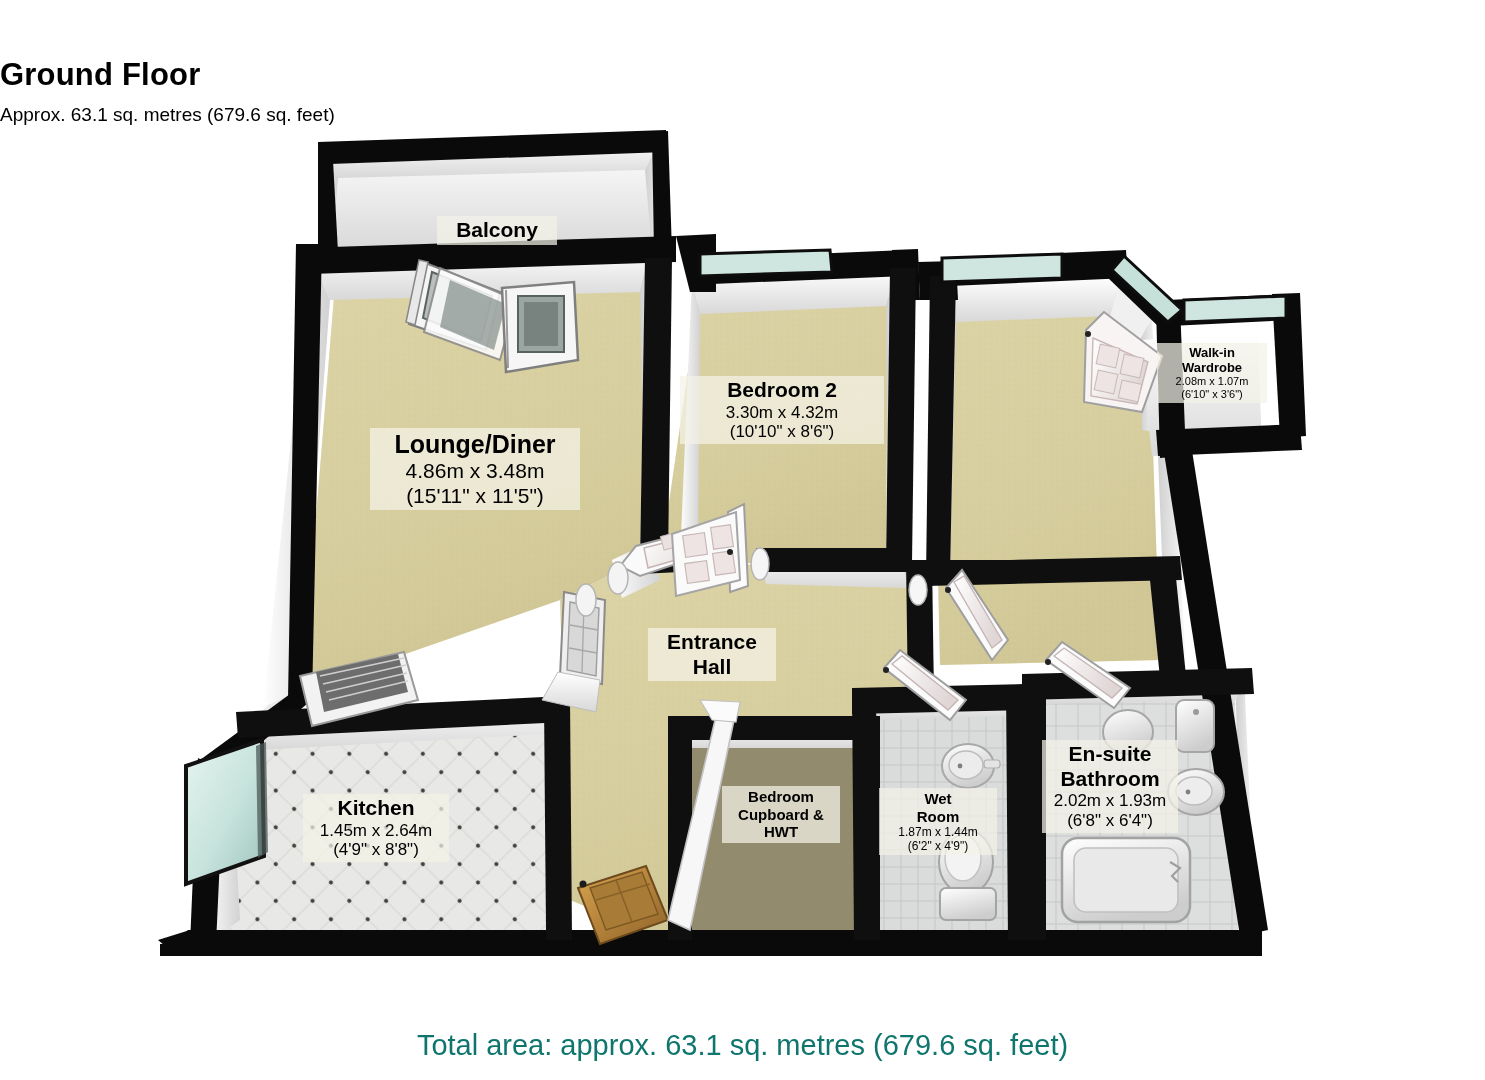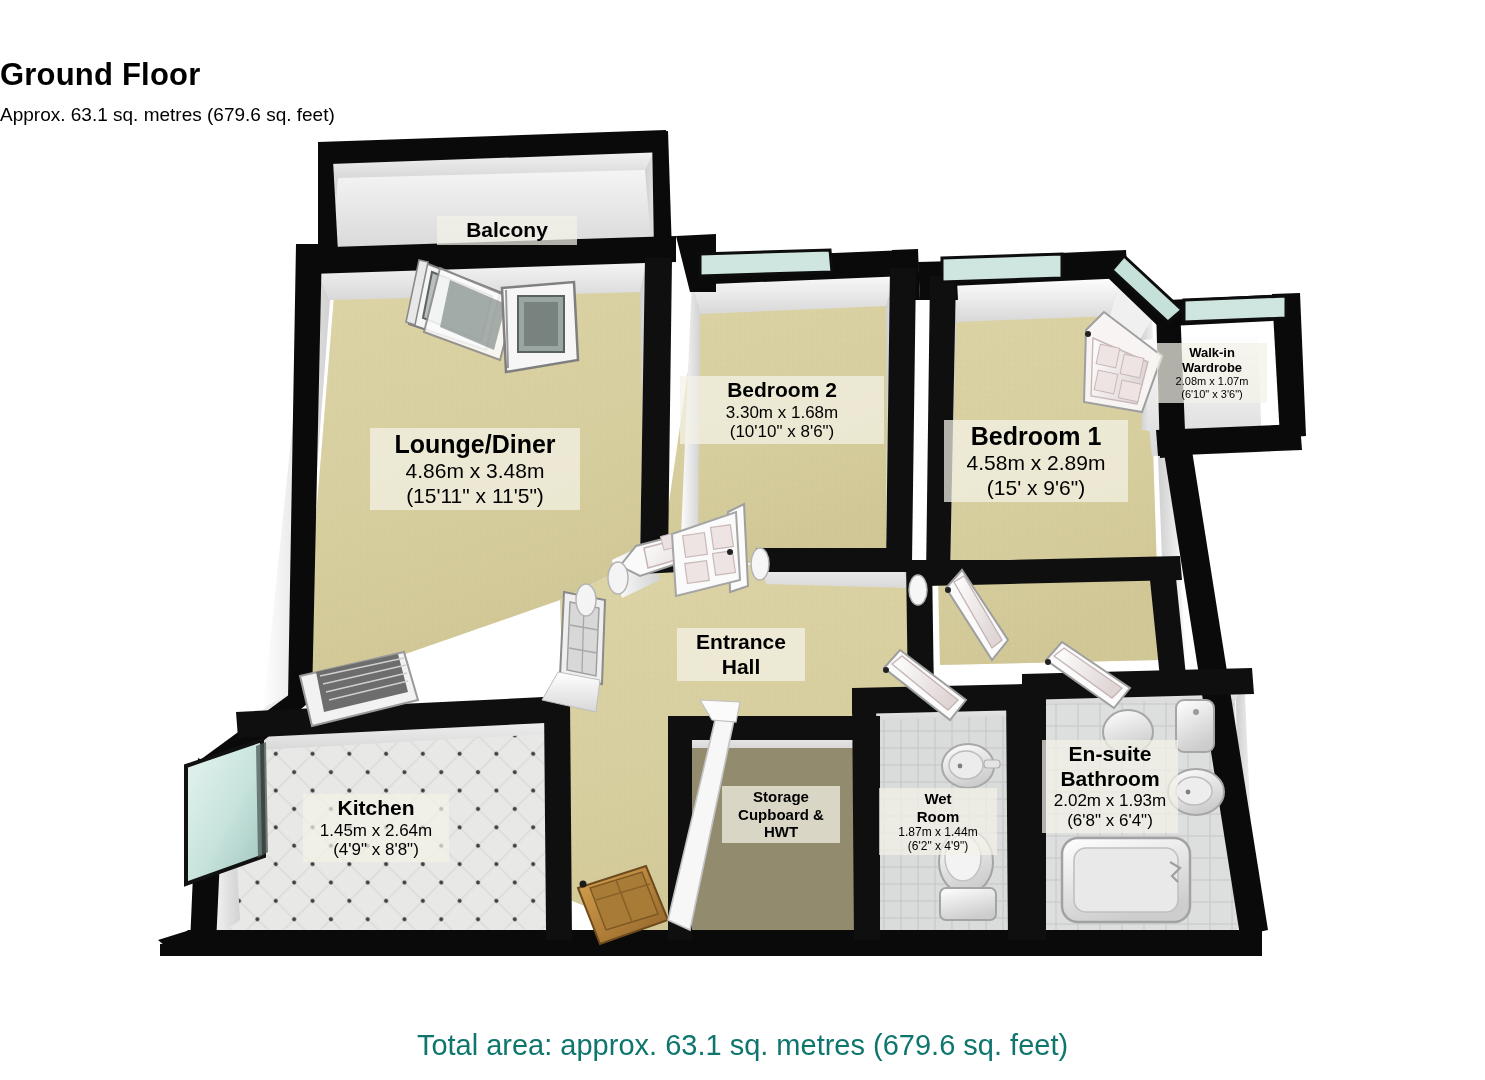--- a/index.html
+++ b/index.html
@@ -468,62 +468,57 @@
       <circle cx="1188" cy="792" r="2.4" fill="#808080"></circle>
     </g>
 
     <g>
       <ellipse cx="1128" cy="732" rx="25" ry="22" fill="url(#whiteFix)" stroke="#a6a6a6" stroke-width="2"></ellipse>
       <rect x="1176" y="700" width="38" height="52" rx="8" fill="url(#whiteFix)" stroke="#a6a6a6" stroke-width="2"></rect>
       <circle cx="1196" cy="712" r="3" fill="#9a9a9a"></circle>
     </g>
   </svg>
 
-  <div class="room-label lbl-plain" style="left:437px; top:216px; width:140px;">
+  <div class="room-label lbl-plain" style="left:437px; top:216px; width:120px;">
     <span class="rl-name">Balcony</span>
   </div>
 
   <div class="room-label lbl-big" style="left:370px; top:428px; width:210px;">
     <span class="rl-name">Lounge/Diner</span>
     <span class="rl-dim">4.86m x 3.48m</span>
     <span class="rl-dimft">(15'11" x 11'5")</span>
   </div>
 
   <div class="room-label lbl-med" style="left:680px; top:376px; width:204px;">
     <span class="rl-name">Bedroom 2</span>
-    <span class="rl-dim">3.30m x 1.68m</span>
+    <span class="rl-dim">3.30m x 4.32m</span>
     <span class="rl-dimft">(10'10" x 8'6")</span>
   </div>
 
-  <div class="room-label lbl-big" style="left:944px; top:420px; width:184px;">
-    <span class="rl-name">Bedroom 1</span>
-    <span class="rl-dim">4.58m x 2.89m</span>
-    <span class="rl-dimft">(15' x 9'6")</span>
-  </div>
 
   <div class="room-label lbl-xs" style="left:1157px; top:343px; width:110px;">
     <span class="rl-name">Walk-in</span>
     <span class="rl-name">Wardrobe</span>
     <span class="rl-dim">2.08m x 1.07m</span>
     <span class="rl-dimft">(6'10" x 3'6")</span>
   </div>
 
-  <div class="room-label lbl-plain" style="left:648px; top:628px; width:128px;margin-left:29px;">
+  <div class="room-label lbl-plain" style="left:648px; top:628px; width:128px;">
     <span class="rl-name">Entrance</span>
     <span class="rl-name">Hall</span>
   </div>
 
   <div class="room-label lbl-med" style="left:303px; top:794px; width:146px;">
     <span class="rl-name">Kitchen</span>
     <span class="rl-dim">1.45m x 2.64m</span>
     <span class="rl-dimft">(4'9" x 8'8")</span>
   </div>
 
   <div class="room-label lbl-sm" style="left:722px; top:786px; width:118px;">
-    <span class="rl-name">Storage</span>
+    <span class="rl-name">Bedroom</span>
     <span class="rl-name">Cupboard &amp;</span>
     <span class="rl-name">HWT</span>
   </div>
 
   <div class="room-label lbl-sm" style="left:879px; top:788px; width:118px;">
     <span class="rl-name">Wet</span>
     <span class="rl-name">Room</span>
     <span class="rl-dim">1.87m x 1.44m</span>
     <span class="rl-dimft">(6'2" x 4'9")</span>
   </div>

